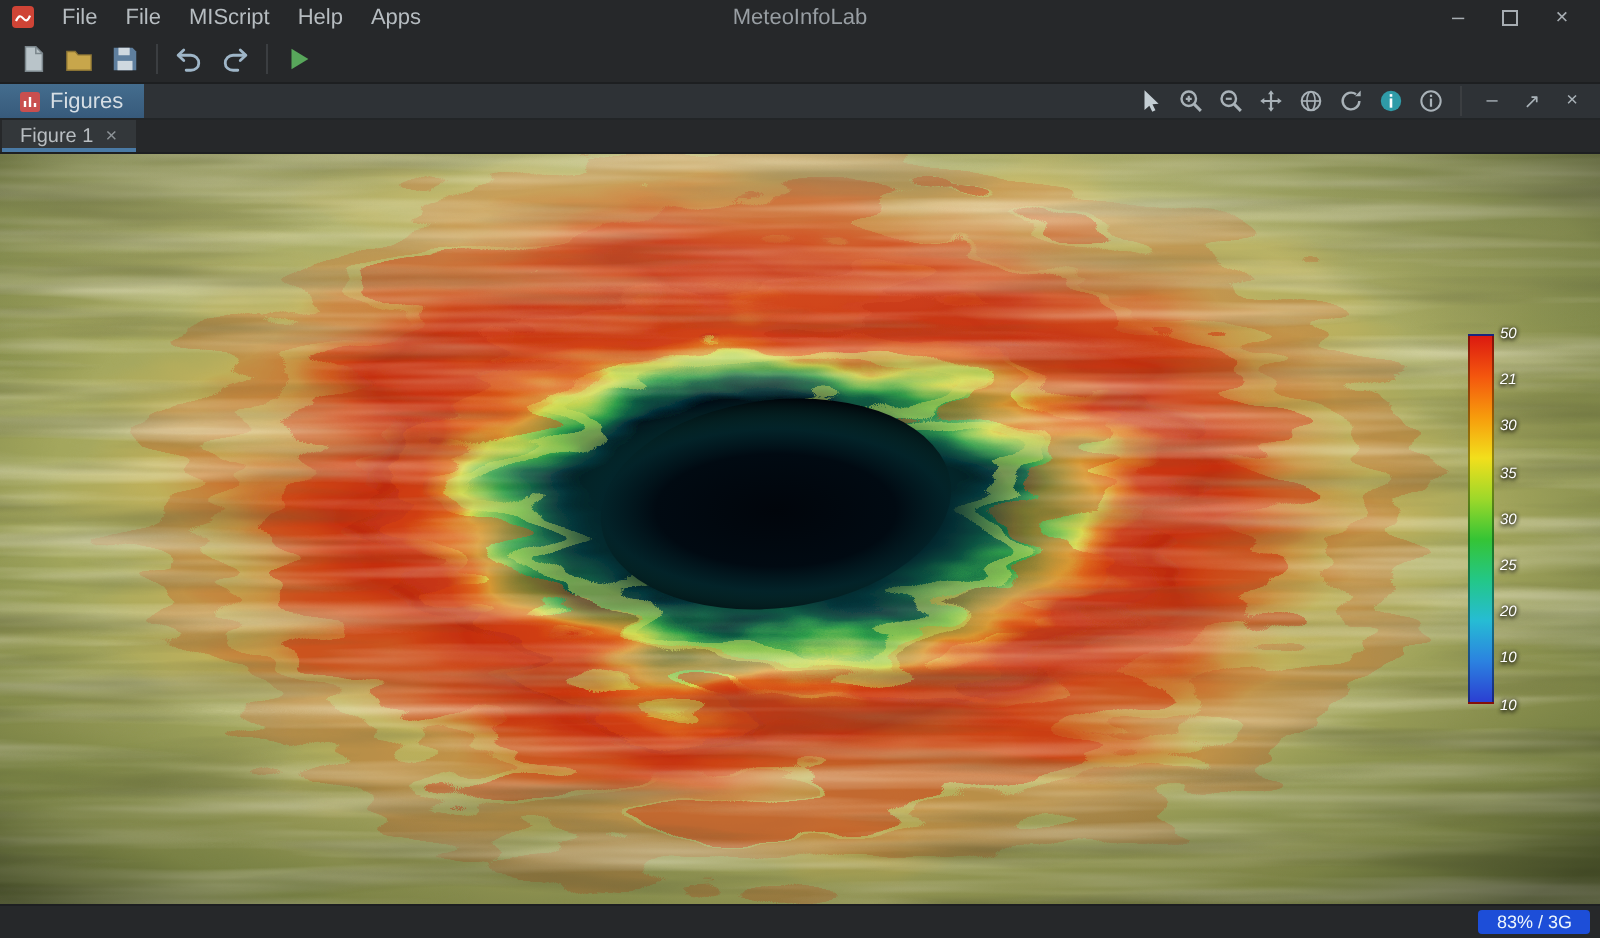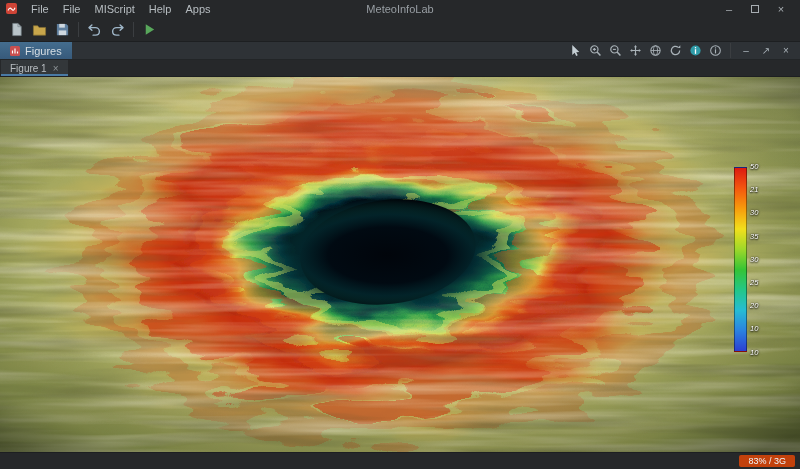--- a/index.html
+++ b/index.html
@@ -43,21 +43,21 @@
 
   .colorbar { position:absolute; top:90px; right:53px; width:13px; height:185px;font-style:italic; }
   .cb-grad { width:13px; height:185px; border:1px solid rgba(0,0,0,0.4);
              background:linear-gradient(to bottom,#dc1a10,#f2df1c,#35c435,#26bcd4,#2b3fd2); }
   .cb-ticks { position:absolute; left:16px; top:-4px; height:193px; display:flex; flex-direction:column;
               justify-content:space-between; color:#ffffff; font-size:7.5px; line-height:1;
               text-shadow:0 1px 2px rgba(0,0,0,0.9), 0 0 2px rgba(0,0,0,0.9); }
 
   
   .statusbar { height:17px; flex:0 0 17px; display:flex; align-items:center; background:#26282a; border-top:1px solid #1d1f21; padding:0 5px; }
-  .mem-badge { margin-left:auto; background:#c2410c; color:#eef6fc; font-size:9px; padding:1px 9px; border-radius:2px; line-height:1.2; }
+  .mem-badge { margin-left:auto; background:#1d4ed8; color:#eef6fc; font-size:9px; padding:1px 9px; border-radius:2px; line-height:1.2; }
 
   svg { display:block; }
 </style>
 </head>
 <body>
 
 <div class="app">
 
   <div class="titlebar">
     <svg class="logo" viewBox="0 0 11 11">

